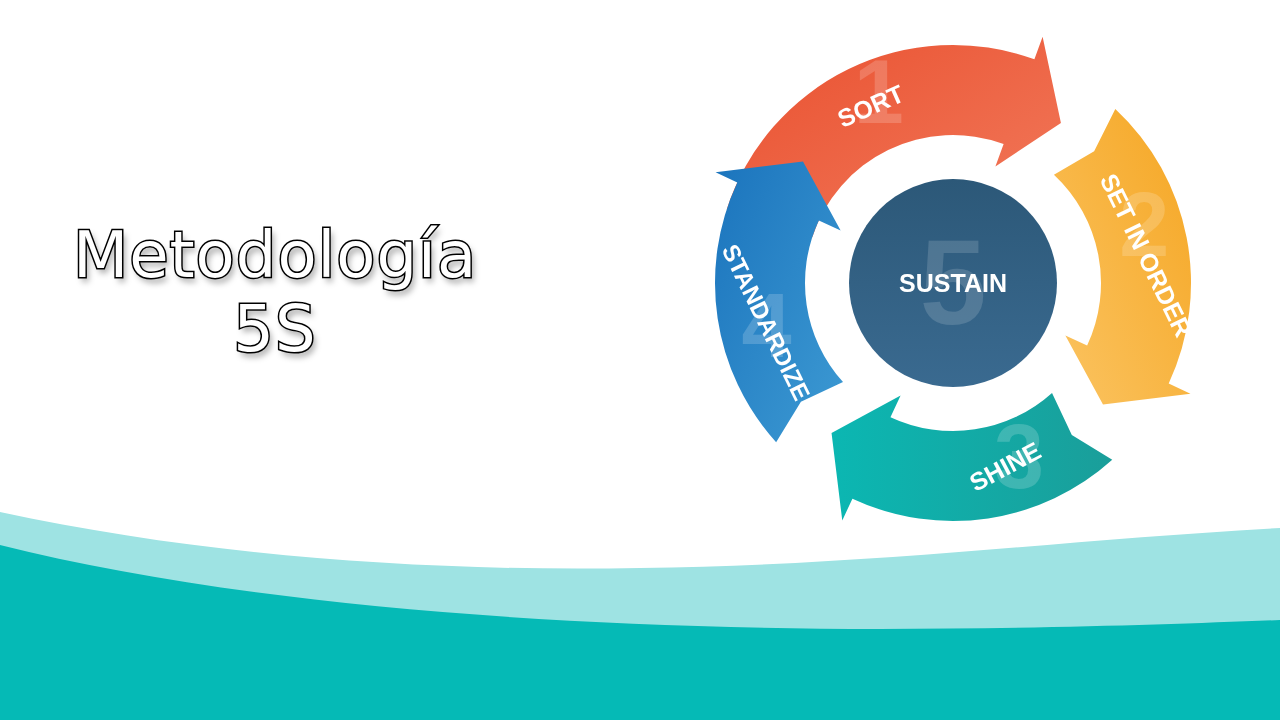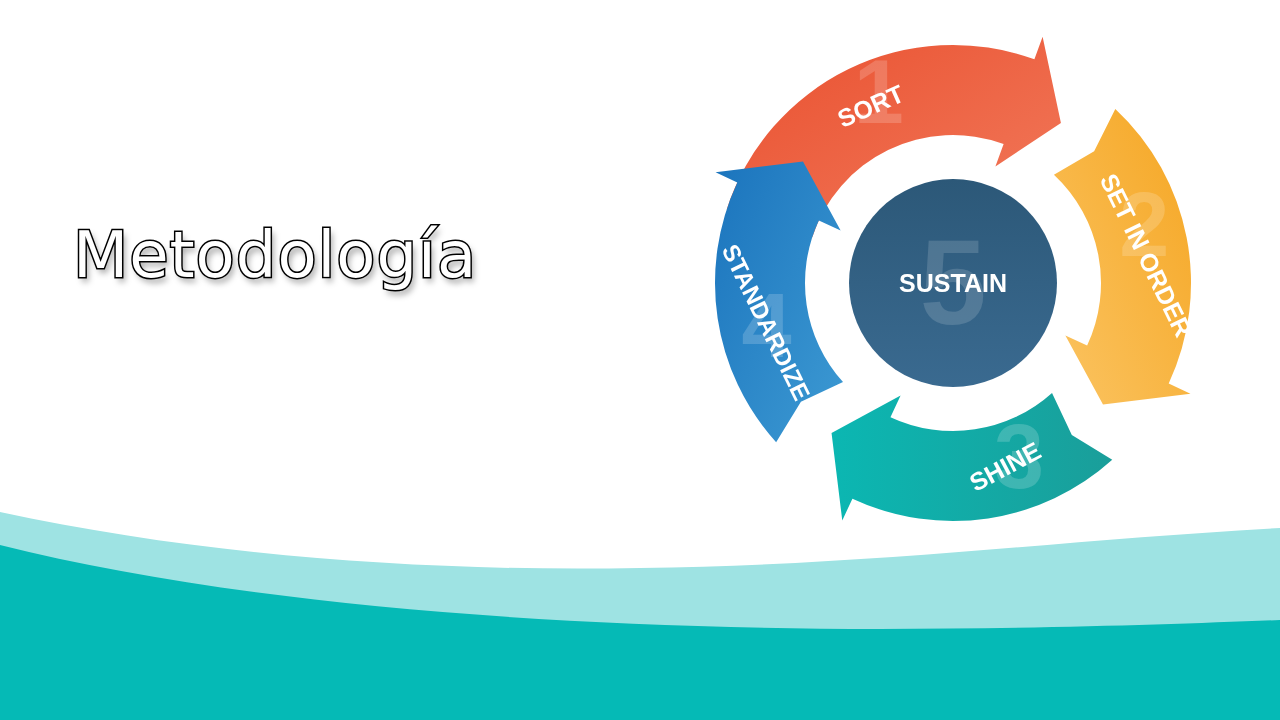--- a/index.html
+++ b/index.html
@@ -17,20 +17,21 @@
 </head>
 <body>
 
 <svg id="bg" viewBox="0 0 1280 720" xmlns="http://www.w3.org/2000/svg">
   <path fill="#9ee3e3" d="M0,512 C200,555 420,572 640,568 C880,565 1060,540 1280,528 L1280,720 L0,720 Z"></path>
   <path fill="#05bab6" d="M0,545 C220,600 520,628 880,629 C1040,629 1180,624 1280,620 L1280,720 L0,720 Z"></path>
 </svg>
 
 <div class="title">
   <span>Metodología</span>
+  <span>5S</span>
 </div>
 
 <svg id="cycle" viewBox="0 0 1280 720" xmlns="http://www.w3.org/2000/svg">
   <defs>
     <linearGradient id="g1" x1="0" y1="0" x2="1" y2="1">
         <stop offset="0" stop-color="#e9502f"></stop>
         <stop offset="1" stop-color="#f27a5c"></stop>
       </linearGradient>
     <linearGradient id="g2" x1="1" y1="0" x2="0" y2="1">
         <stop offset="0" stop-color="#f5a623"></stop>

